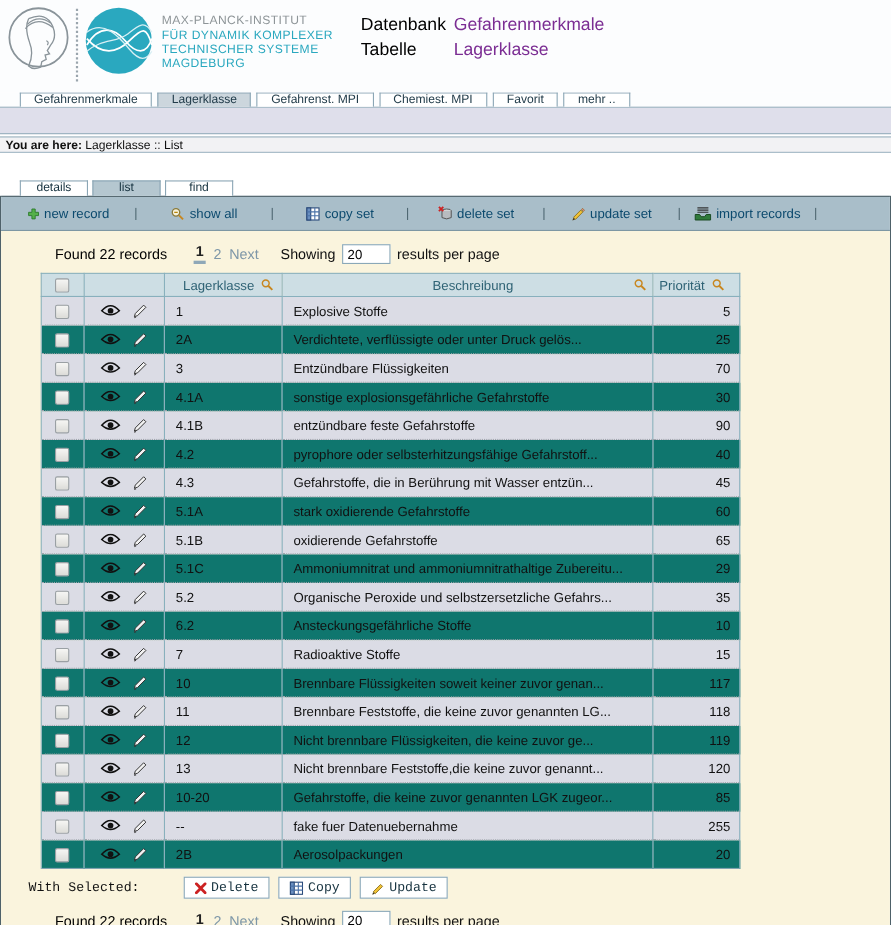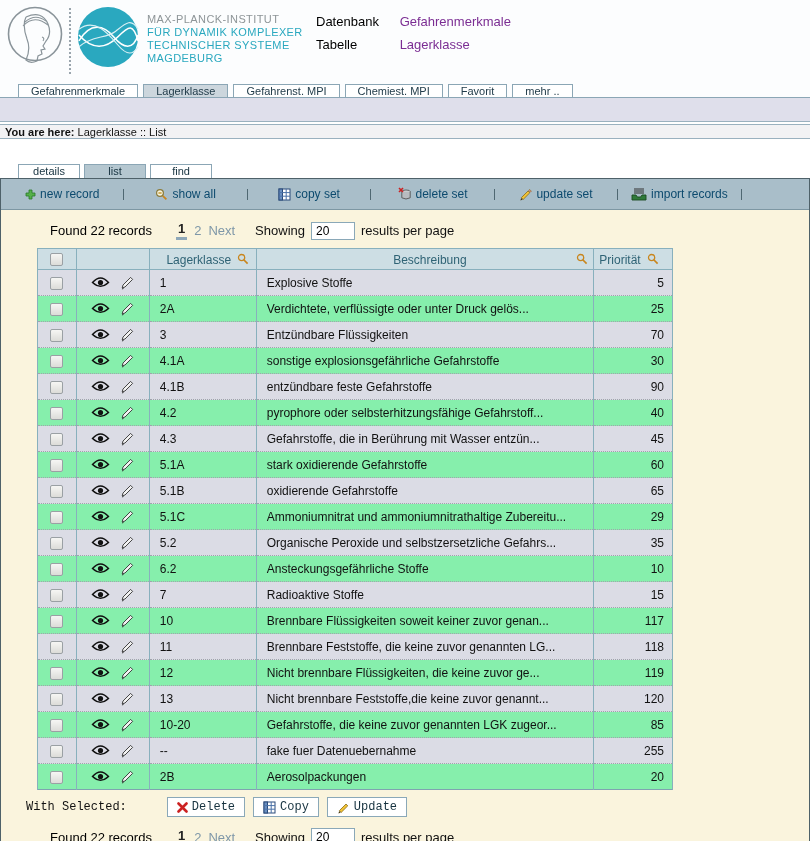--- a/index.html
+++ b/index.html
@@ -7,21 +7,21 @@
   body { font-family:"Liberation Sans", sans-serif; background:#fff; color:#111; }
 
   
   .hdr { position:relative; height:84px; background:#fcfdfe; }
   .minerva { position:absolute; left:6px; top:4px; }
   .dotsep { position:absolute; left:69px; top:8px; height:66px; border-left:2px dotted #9aa5ad; }
   .wavelogo { position:absolute; left:77px; top:6px; }
   .inst { position:absolute; left:147px; top:13px; font-size:11px; line-height:13px; letter-spacing:.4px; }
   .inst .g { color:#8e9598; }
   .inst .t { color:#2aa8bf; font-weight:normal; }
-  .dbinfo { position:absolute; left:316px; top:14px; font-size:13px; }
+  .dbinfo { position:absolute; left:328px; top:14px; font-size:16px; }
   .dbinfo .row { height:23px; }
   .dbinfo .lbl { display:inline-block; width:80px; color:#000; }
   .dbinfo a { color:#7b2d93; text-decoration:none; }
 
   
   .tabs { display:flex; gap:5px; align-items:flex-end; padding-left:18px; height:14px;
           border-bottom:1px solid #8ba6b5; background:#fcfdfe; }
   .tab { font-size:11px; height:13px; line-height:12px; padding:0 12px; background:#fff;
          border:1px solid #8ba6b5; border-bottom:none; color:#223c4a; text-align:center; cursor:default; }
   .tab.active { background:#ccd6dd; }
@@ -56,21 +56,21 @@
   .ppinput { width:44px; height:18px; margin:0 6px; border:1px solid #8aa8b8; font-size:12px;
              font-family:"Liberation Sans",sans-serif; padding-left:4px; background:#fff; }
 
   table.rec { margin:6px 0 0 16px; border-collapse:collapse; width:636px; font-size:12px;
               border:1px solid #7fa3b0; }
   .rec th { background:#cddee4; color:#2f6375; font-weight:normal; height:21px;
             border:1px solid #88b0bd; }
   .rec td { height:26px; border-left:1px solid #88b0bd; border-right:1px solid #88b0bd;
             border-bottom:1px dotted #a0a4ac; }
   tr.dark td { background:#dbdce5; }
-  tr.light td { background:#86efac; }
+  tr.light td { background:#0f766e; }
   .c-sel { width:39px; text-align:center; }
   .c-ico { width:73px; text-align:center; white-space:nowrap; }
   .c-ico svg { vertical-align:middle; margin:0 5px; }
   .c-lk { width:107px; padding-left:10px; }
   .c-be { width:338px; padding-left:10px; }
   .c-pr { width:79px; text-align:right; padding-right:8px; }
   th.h-be { position:relative; }
   th.h-be .mag { position:absolute; right:5px; top:4px; }
   .hlabel { vertical-align:middle; }
   .mag { vertical-align:middle; margin-left:6px; }

